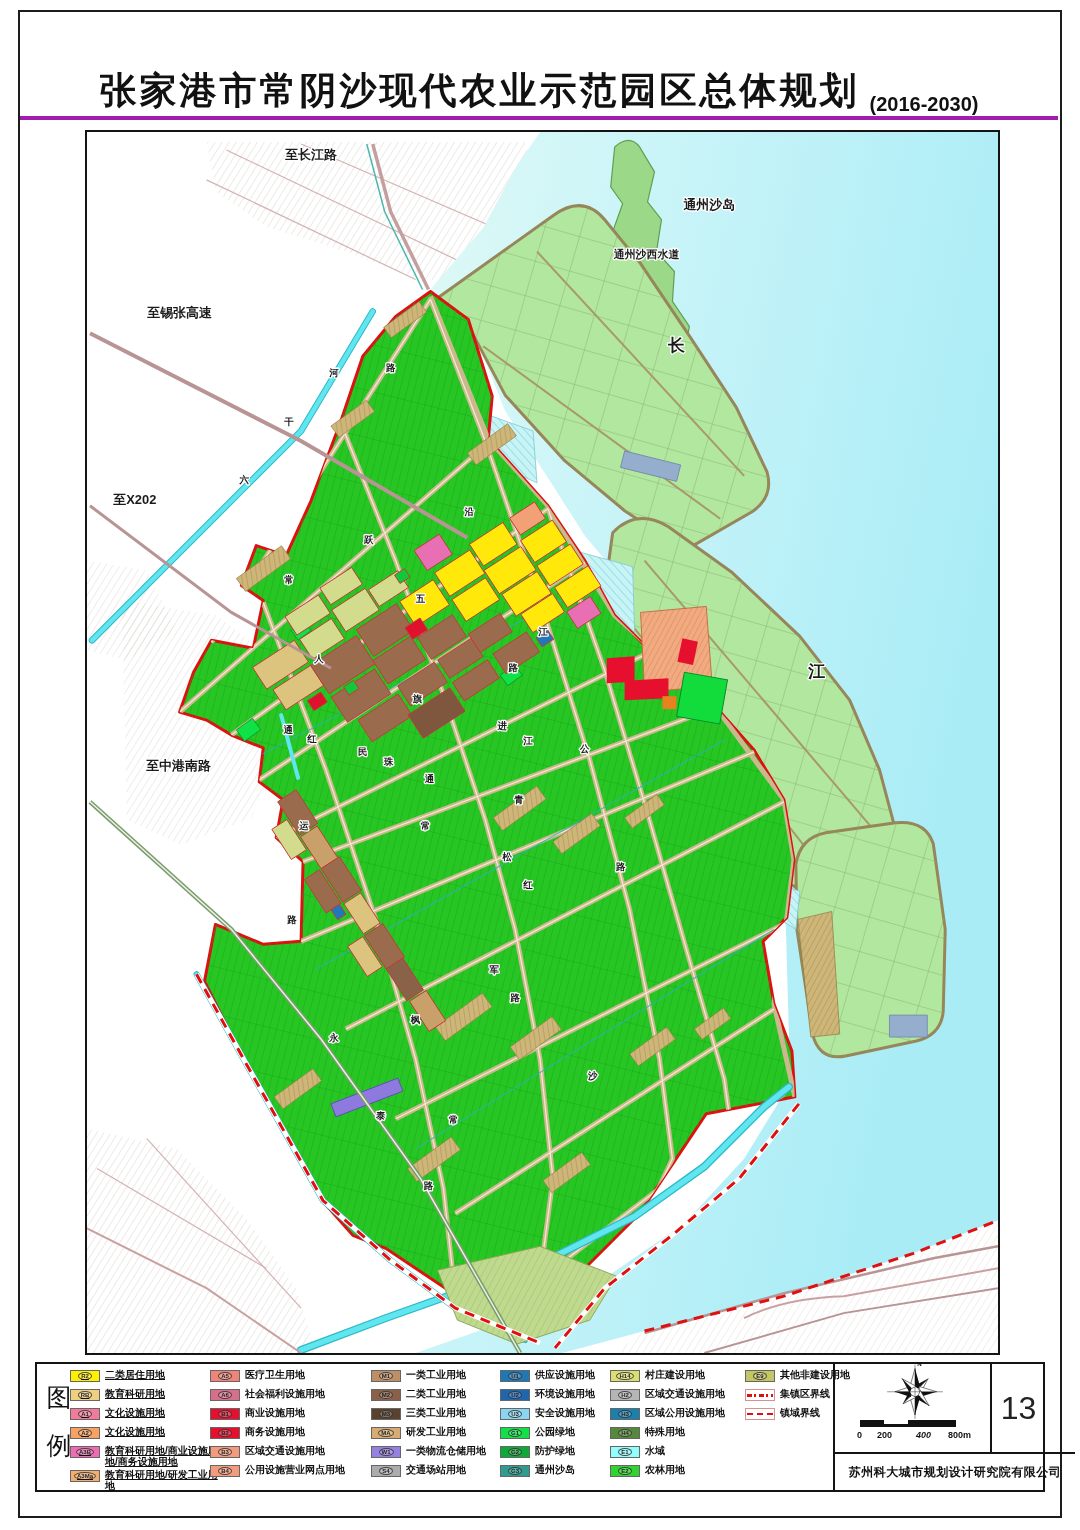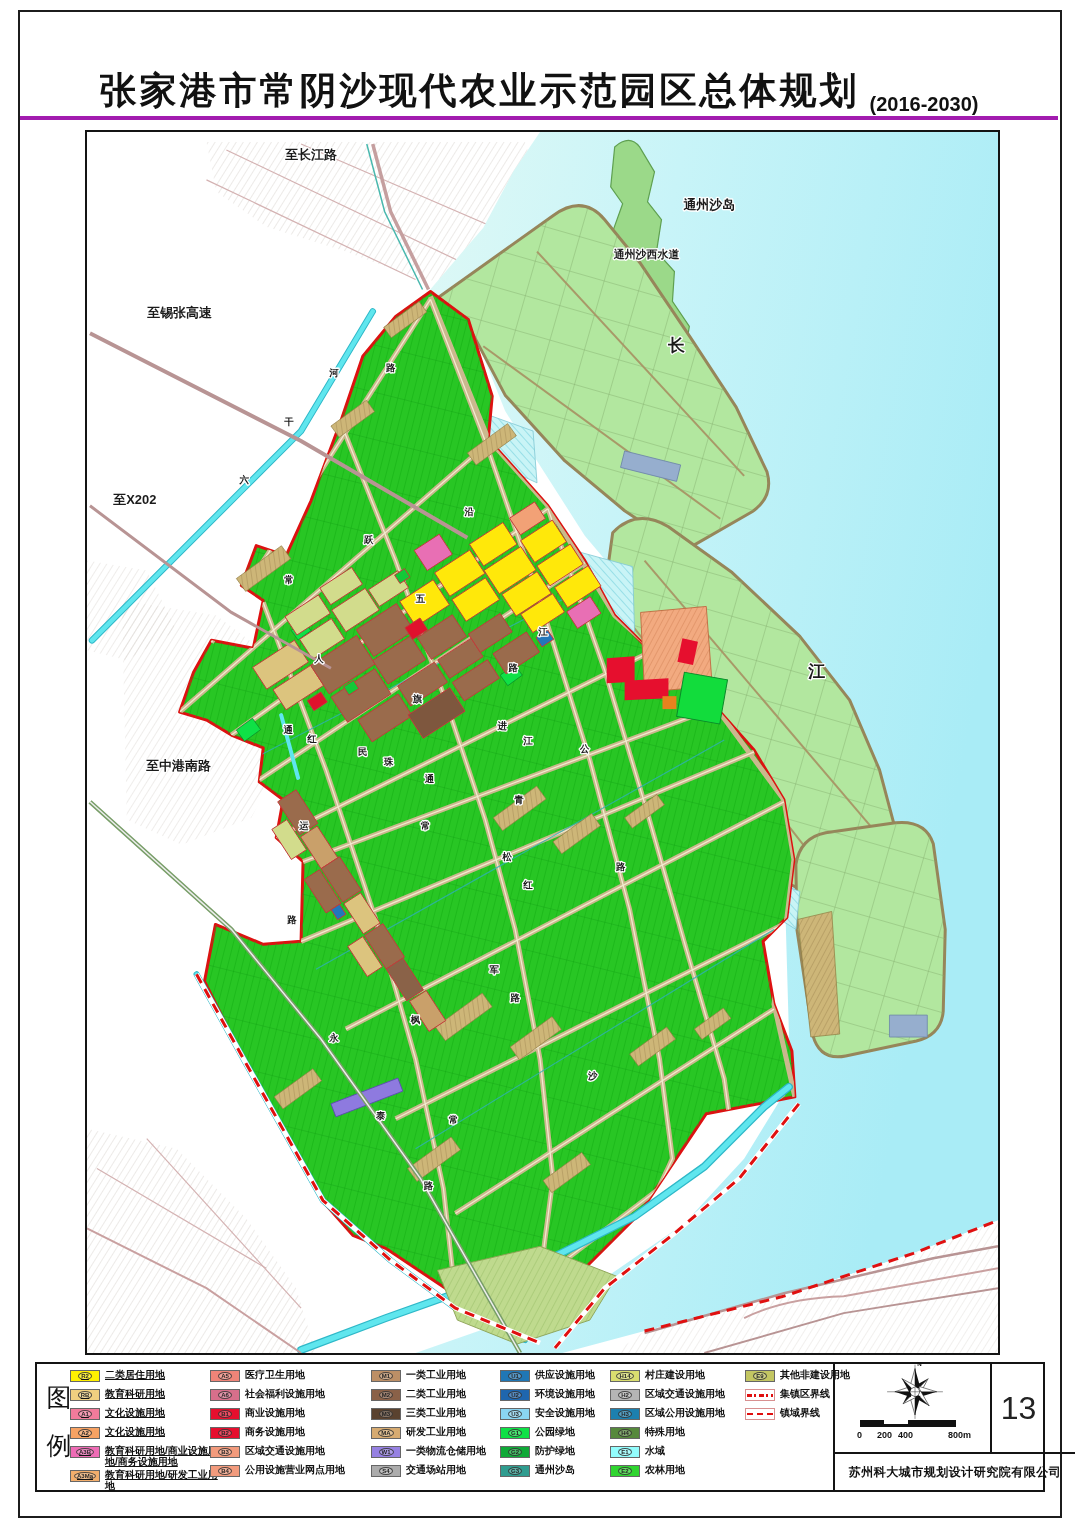--- a/index.html
+++ b/index.html
@@ -652,21 +652,21 @@
       </g>
       <text x="3" y="-38" font-size="8" font-weight="bold" fill="#111">N</text>
     </svg>
     <div class="scalebar">
       <div class="sb-seg" style="left:0;width:24px;height:7px;"></div>
       <div class="sb-seg" style="left:24px;width:24px;height:3px;top:4px;"></div>
       <div class="sb-seg" style="left:48px;width:48px;height:7px;"></div>
       <div id="sb-labels">
           <span class="sb-lab" style="left: -3px;">0</span>
           <span class="sb-lab" style="left: 17px;">200</span>
-          <span class="sb-lab" style="left: 38px;">400</span>
+          <span class="sb-lab" style="left: 56px; font-style: italic;">400</span>
           <span class="sb-lab" style="left: 88px;">800m</span>
         </div>
     </div>
   </div>
 
   <div class="page-cell">13</div>
   <div class="company-cell">苏州科大城市规划设计研究院有限公司</div>
 </div>
 
 </body></html>

